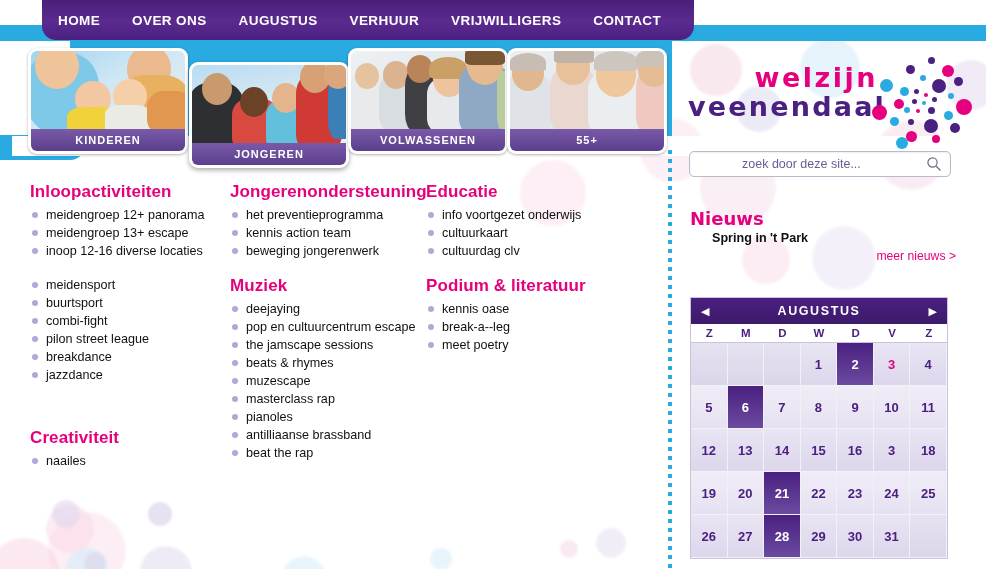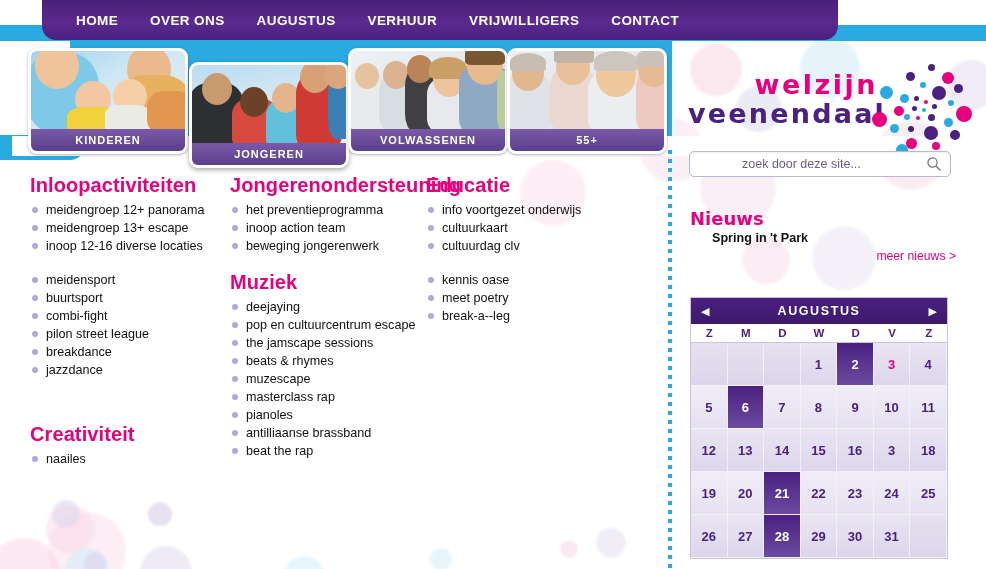--- a/index.html
+++ b/index.html
@@ -33,26 +33,25 @@
     background:#29abe2; z-index:1;
     border-bottom-left-radius:4px;
   }
   .white-under {
     position:absolute; left:12px; top:136px; width:974px; height:20px;
     background:#ffffff; z-index:3;
   }
 
   
   .navbar {
-    position:absolute; left:42px; top:0; width:796px; height:40px;
+    position:absolute; left:42px; top:0; width:652px; height:40px;
     background:linear-gradient(to bottom,#4a1f7a 0%,#5b2a8f 55%,#4a2080 100%);
     border-bottom-left-radius:14px; border-bottom-right-radius:14px;
     z-index:6;
     display:flex; align-items:center;
-    padding-left:18px;
   }
   .nav-item {
     color:#ffffff; font-size:13.5px; font-weight:bold;
     letter-spacing:0.4px; padding:0 16px; cursor:pointer;
     white-space:nowrap;
   }
 
   
   .tiles { position:absolute; left:0; top:0; width:680px; height:170px; z-index:5; }
   .tile {
@@ -78,39 +77,39 @@
     background-image:repeating-linear-gradient(to bottom,#29abe2 0 4px, transparent 4px 9px);
     z-index:4;
   }
 
   
   .cols { position:absolute; left:30px; top:174px; width:630px; z-index:5; display:flex; }
   .col { width:200px; }
   .col.c2 { width:196px; }
   .col.c3 { width:210px; }
   h3.sec {
-    color:#e6007e; font-size:20px; font-weight:bold;
-    margin:0 0 4px 0; letter-spacing:0.1px;
+    color:#e6007e; font-size:17px; font-weight:bold;
+    margin:8px 0 4px 0; letter-spacing:0.1px;
   }
   .grp { margin-bottom:16px; }
   ul.lnks { list-style:none; }
   ul.lnks li {
     font-size:12.6px; color:#111; padding:1.5px 0 1.5px 16px;
     position:relative; cursor:pointer; line-height:15px;
   }
   ul.lnks li::before {
     content:""; position:absolute; left:2px; top:6px;
     width:6px; height:6px; border-radius:50%;
     background:#b4a7d6;
   }
 
   
   .sidebar { position:absolute; left:686px; top:0; width:300px; height:569px; z-index:5; }
 
-  .logo { position:absolute; left:0; top:62px; width:290px; height:92px; }
+  .logo { position:absolute; left:0; top:55px; width:290px; height:92px; }
   .logo-txt { position:absolute; left:2px; top:8px; width:190px; text-align:right; }
   .logo-w {
     font-size:27px; font-weight:bold; color:#e6007e;
     letter-spacing:2.5px; line-height:29px; font-family:"DejaVu Sans", sans-serif;
   }
   .logo-v {
     font-size:27px; font-weight:bold; color:#4a2080;
     letter-spacing:2.2px; line-height:29px; font-family:"DejaVu Sans", sans-serif;
   }
   .logo-dots { position:absolute; left:180px; top:0px; width:110px; height:92px; }
@@ -325,21 +324,21 @@
         <li>naailes</li>
       </ul>
     </div>
   </div>
 
   <div class="col c2">
     <div class="grp">
       <h3 class="sec">Jongerenondersteuning</h3>
       <ul class="lnks">
         <li>het preventieprogramma</li>
-        <li>inoop action team</li>
+        <li>kennis action team</li>
         <li>beweging jongerenwerk</li>
       </ul>
     </div>
     <div class="grp">
       <h3 class="sec">Muziek</h3>
       <ul class="lnks">
         <li>deejaying</li>
         <li>pop en cultuurcentrum escape</li>
         <li>the jamscape sessions</li>
         <li>beats &amp; rhymes</li>
@@ -355,24 +354,25 @@
   <div class="col c3">
     <div class="grp">
       <h3 class="sec">Educatie</h3>
       <ul class="lnks">
         <li>info voortgezet onderwijs</li>
         <li>cultuurkaart</li>
         <li>cultuurdag clv</li>
       </ul>
     </div>
     <div class="grp">
+      <h3 class="sec">Podium &amp; literatuur</h3>
       <ul class="lnks">
         <li>kennis oase</li>
+        <li>break-a--leg</li>
         <li>meet poetry</li>
-        <li>break-a--leg</li>
       </ul>
     </div>
   </div>
 
 </div>
 
 <div class="sidebar">
 
   <div class="logo">
     <div class="logo-txt">

